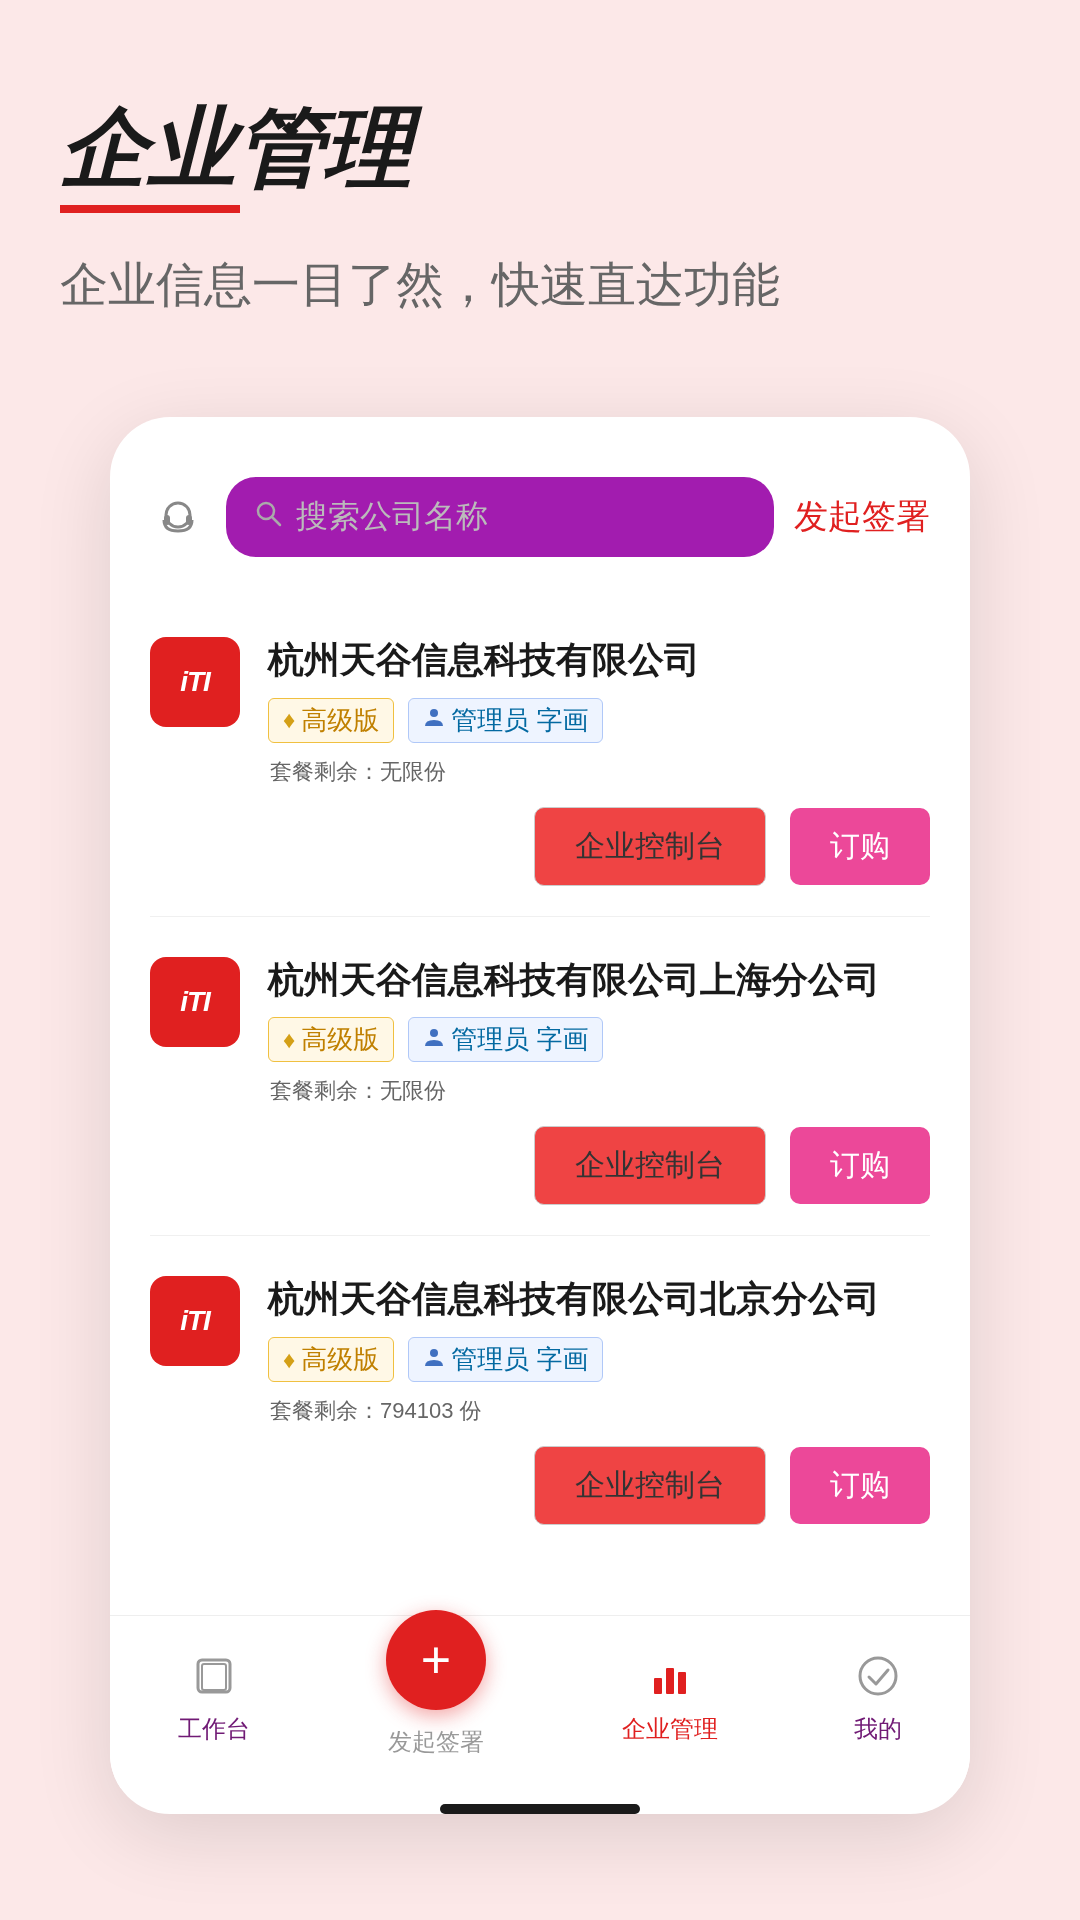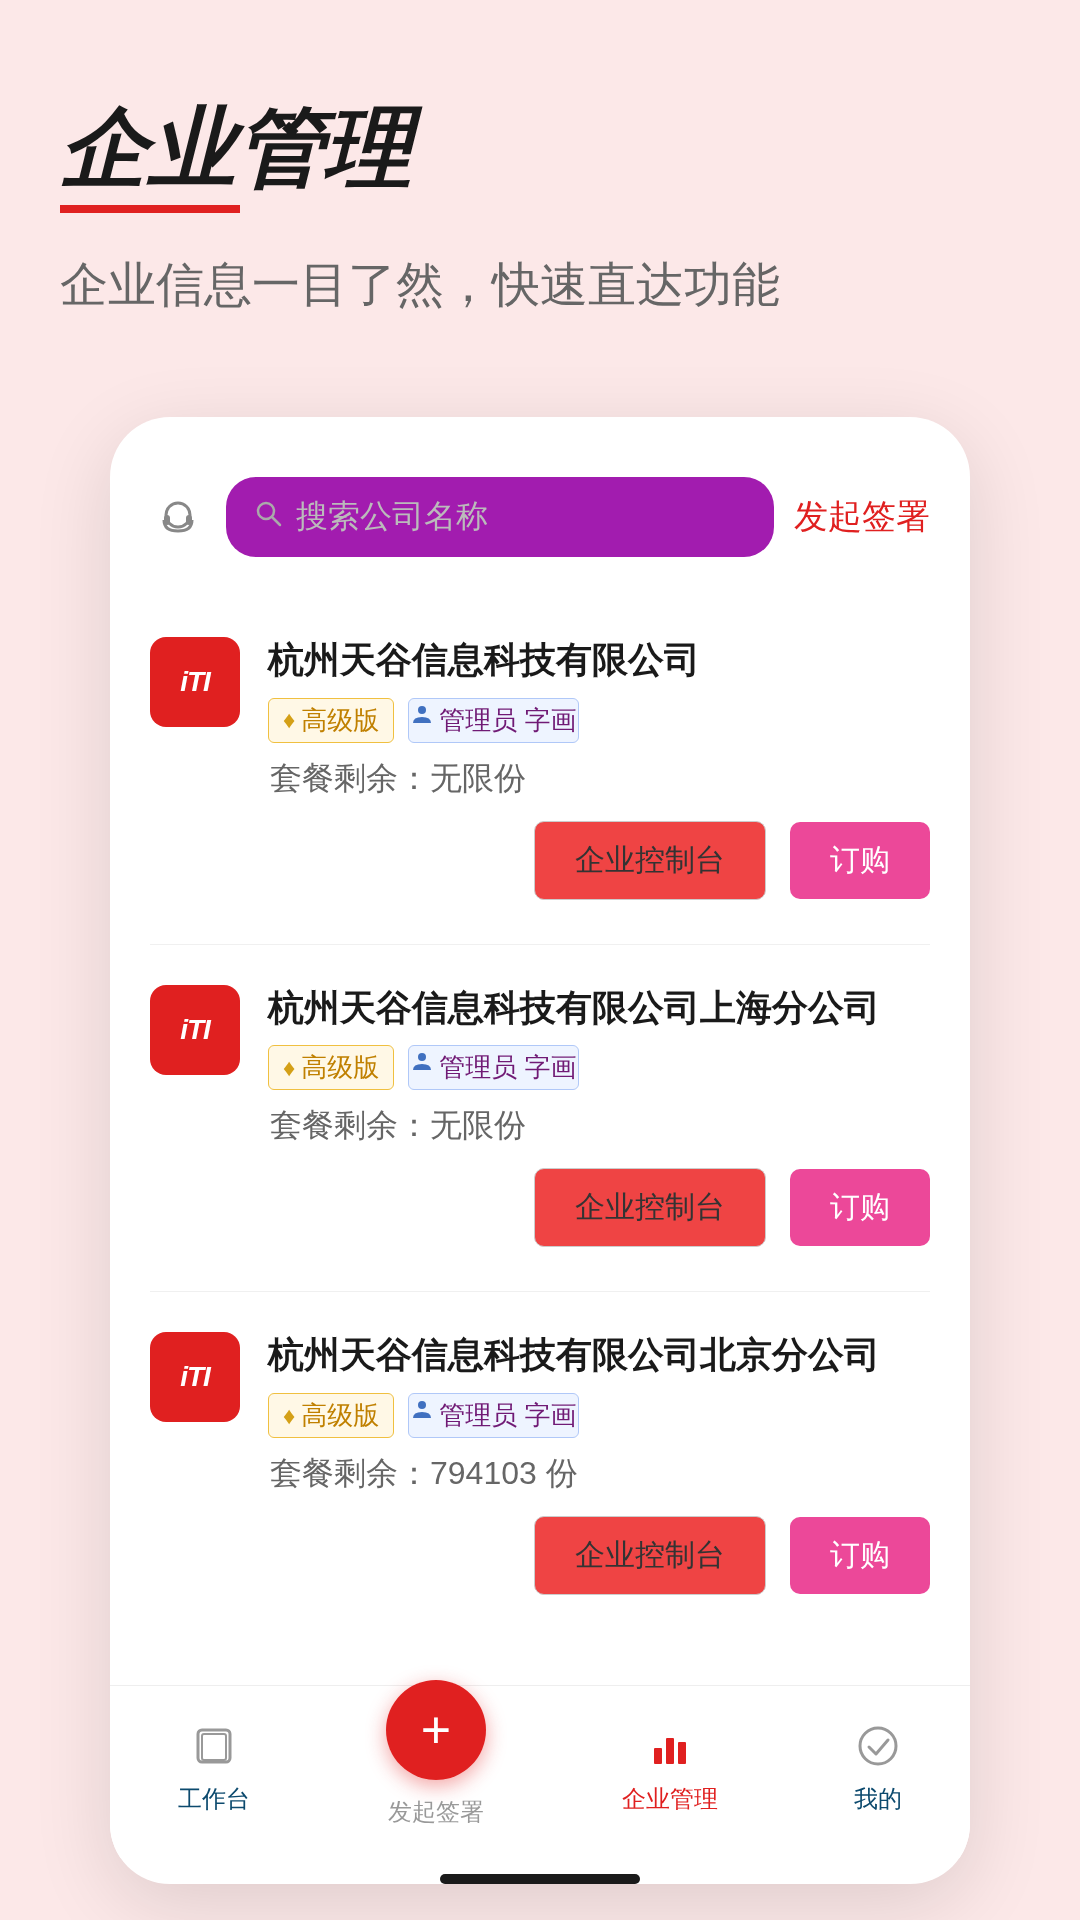--- a/index.html
+++ b/index.html
@@ -107,21 +107,21 @@
       white-space: nowrap;
       cursor: pointer;
       flex-shrink: 0;
     }
 
     
     .company-list {
       padding: 20px 40px;
       display: flex;
       flex-direction: column;
-      gap: 14px;
+      gap: 0;
     }
 
     .company-card {
       border-top: 1px solid #f0f0f0;
       padding: 40px 0 30px;
     }
 
     .company-card:first-child {
       border-top: none;
     }
@@ -185,37 +185,37 @@
       font-weight: 500;
     }
 
     .tag-gold .diamond-icon {
       font-size: 24px;
       color: #d4a017;
     }
 
     .tag-admin {
       display: flex;
-      align-items: flex-start;
+      align-items: center;
       gap: 6px;
       background: #eef4ff;
       border: 1px solid #b0c8f8;
       border-radius: 6px;
-      padding: 4px 2px;
+      padding: 4px 14px;
       font-size: 26px;
-      color: #701a75;
+      color: #0369a1;
     }
 
     .tag-admin .person-icon {
       font-size: 24px;
       color: #4070c0;
     }
 
     .package-info {
-      font-size: 32px;
+      font-size: 22px;
       color: #666;
       margin-left: 2px;
     }
 
     .card-actions {
       display: flex;
       justify-content: flex-end;
       align-items: center;
       gap: 24px;
       margin-top: 20px;
@@ -266,21 +266,21 @@
       color: #999;
       line-height: 1;
     }
 
     .nav-icon.active {
       color: #e02020;
     }
 
     .nav-label {
       font-size: 24px;
-      color: #0c4a6e;
+      color: #701a75;
     }
 
     .nav-label.active {
       color: #e02020;
     }
 
     .nav-center-btn {
       width: 100px;
       height: 100px;
       border-radius: 50%;

